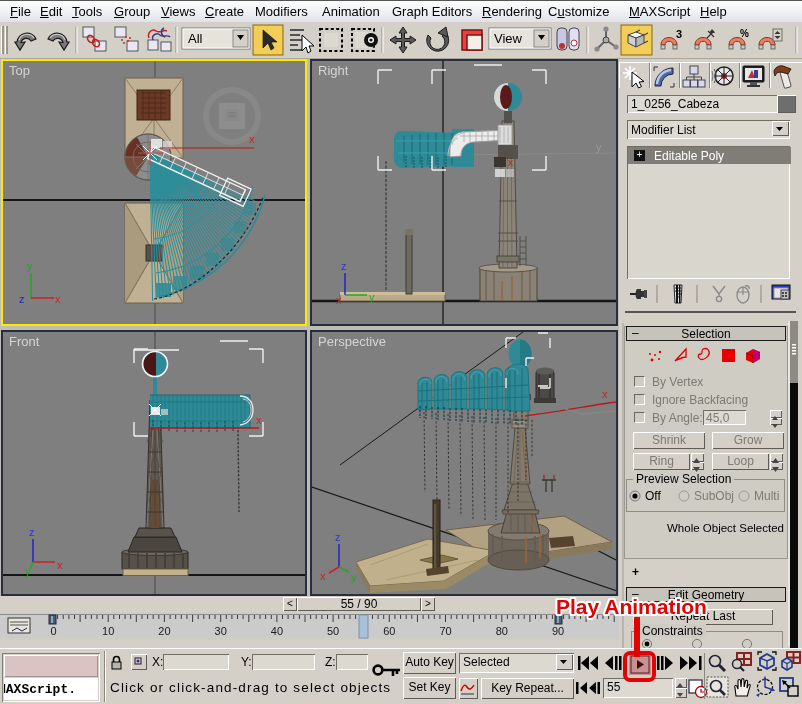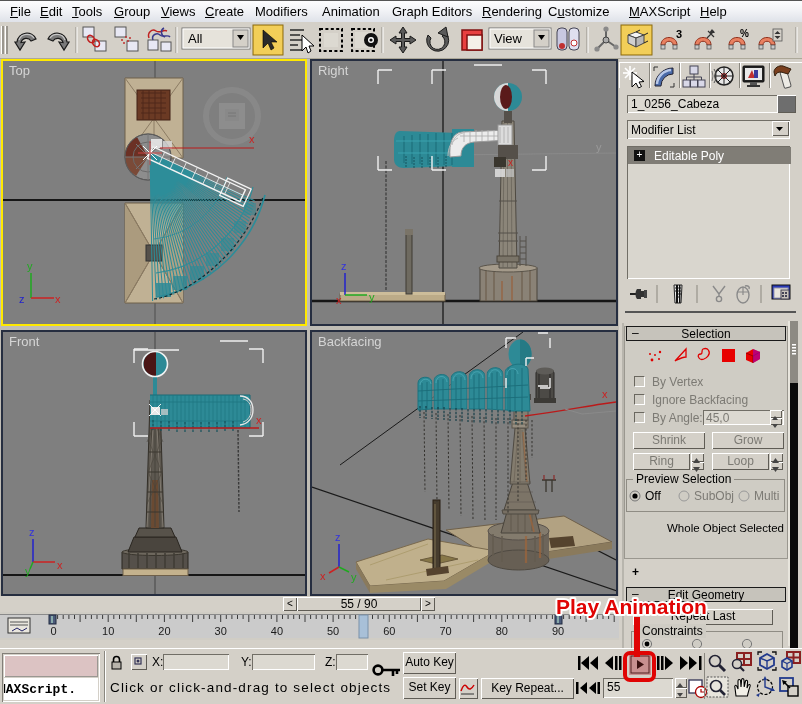--- a/index.html
+++ b/index.html
@@ -517,21 +517,21 @@
 
       <g font-size="11">
         <line x1="27" y1="235" x2="27" y2="212" stroke="#2222cc" stroke-width="1.5"></line>
         <path d="M27 235 L17 241" stroke="#cc2222" stroke-width="1.5"></path>
         <path d="M27 235 L37 240" stroke="#1faa1f" stroke-width="1.5"></path>
         <text x="23" y="209" fill="#3333dd">z</text>
         <text x="8" y="248" fill="#cc2222">x</text>
         <text x="39" y="249" fill="#1faa1f">y</text>
       </g>
     </svg>
-    <span class="abs" style="left:6px;top:2px;color:#d5d5d5;font-size:13px">Backfacing</span>
+    <span class="abs" style="left:6px;top:2px;color:#d5d5d5;font-size:13px">Perspective</span>
   </div>
 </div>
 
 <div class="abs" id="timeslider" style="left:0;top:596px;width:619px;height:16px;background:#d4d0c8">
   <div class="abs btn" style="left:283px;top:1px;width:14px;height:14px;text-align:center;font-size:10px;line-height:13px">&lt;</div>
   <div class="abs btn" style="left:297px;top:1px;width:124px;height:14px;text-align:center;font-size:12px;line-height:14px">55 / 90</div>
   <div class="abs btn" style="left:421px;top:1px;width:14px;height:14px;text-align:center;font-size:10px;line-height:13px">&gt;</div>
 </div>
 
 <div class="abs" id="trackbar" style="left:0;top:612px;width:619px;height:28px;background:#d0cdc5">
@@ -601,20 +601,25 @@
         <circle cx="7" cy="13" r="4.4" stroke-width="2.6"></circle>
         <path d="M11 13 H29 M22 13 V19 M26 13 V17" stroke-width="2.6"></path>
       </g>
     </svg>
 
   <span class="abs" style="left:110px;top:31px;font-size:13.5px;letter-spacing:1.15px">Click or click-and-drag to select objects</span>
 
   <div class="abs btn" style="left:403px;top:3px;width:53px;height:22px;text-align:center;line-height:21px">Auto Key</div>
   <div class="abs btn" style="left:403px;top:28px;width:53px;height:22px;text-align:center;line-height:21px">Set Key</div>
 
+  <div class="abs fld" style="left:459px;top:4px;width:115px;height:20px;background:#dcd9d1;padding:2px 0 0 4px">Selected
+    <div class="abs btn" style="right:1px;top:1px;width:17px;height:16px"><svg width="15" height="15">
+          <path d="M4 6 L11 6 L7.5 10 Z" fill="#000"></path>
+        </svg></div>
+  </div>
 
   <div class="abs btn" style="left:459px;top:29px;width:19px;height:21px"><svg width="17" height="19">
         <path d="M2 13 Q5 4 8 9 T15 7" fill="none" stroke="#c00" stroke-width="1.5"></path>
         <path d="M2 16 L15 16" stroke="#333" stroke-width="1"></path>
       </svg></div>
   <div class="abs btn" style="left:481px;top:29px;width:93px;height:21px;text-align:center;line-height:20px">Key Repeat...</div>
 
   <svg class="abs" style="left:577px;top:3px" width="130" height="25" id="svgPlayback">
     <g fill="#000">
       <rect x="1" y="4" width="2.5" height="14"></rect>
@@ -893,21 +898,21 @@
           <path d="M134 28 L141 31 L141 38 L134 42 L134 35 Z" fill="#a000c0" opacity="0.6"></path>
         </g>
     </svg>
 
     <div class="abs sunken" style="left:15px;top:55px;width:11px;height:11px;background:#cfccc4"></div>
     <span class="abs gray" style="left:33px;top:54px">By Vertex</span>
     <div class="abs sunken" style="left:15px;top:73px;width:11px;height:11px;background:#cfccc4"></div>
     <span class="abs gray" style="left:33px;top:72px">Ignore Backfacing</span>
     <div class="abs sunken" style="left:15px;top:91px;width:11px;height:11px;background:#cfccc4"></div>
     <span class="abs gray" style="left:33px;top:90px">By Angle:</span>
-    <div class="abs fld gray" style="left:84px;top:89px;width:81px;height:15px;padding:1px 0 0 3px">45,0</div>
+    <div class="abs fld gray" style="left:84px;top:89px;width:43px;height:15px;padding:1px 0 0 3px">45,0</div>
     <div class="abs" style="left:151px;top:89px;width:12px;height:15px">
       <div class="btn" style="width:12px;height:8px"><svg width="10" height="6">
             <path d="M5 1 L8 5 L2 5 Z" fill="#444"></path>
           </svg></div>
       <div class="btn" style="width:12px;height:7px"><svg width="10" height="6">
             <path d="M2 1 L8 1 L5 5 Z" fill="#444"></path>
           </svg></div>
     </div>
     <div class="abs btn gray" style="left:14px;top:111px;width:72px;height:17px;text-align:center;line-height:16px">Shrink</div>
     <div class="abs btn gray" style="left:93px;top:111px;width:72px;height:17px;text-align:center;line-height:16px">Grow</div>

